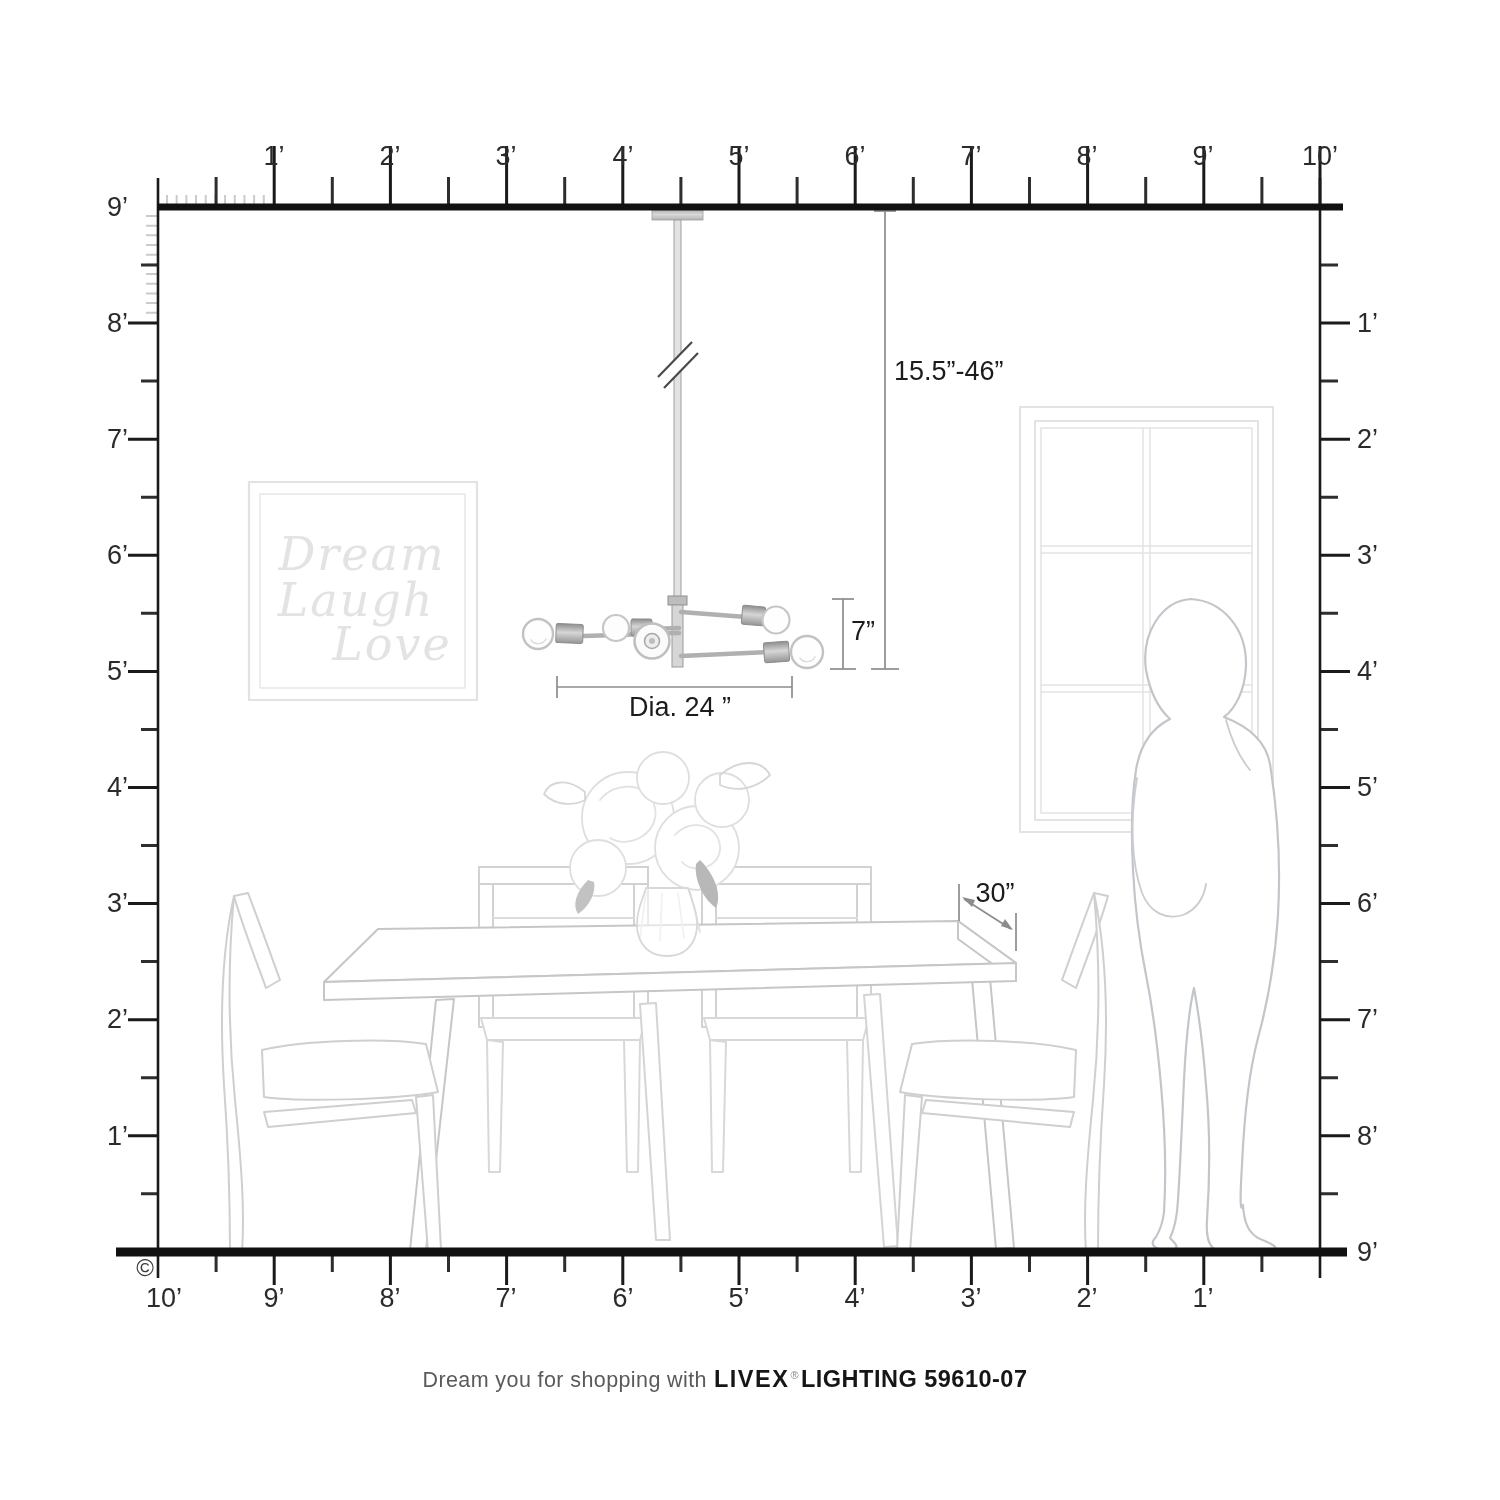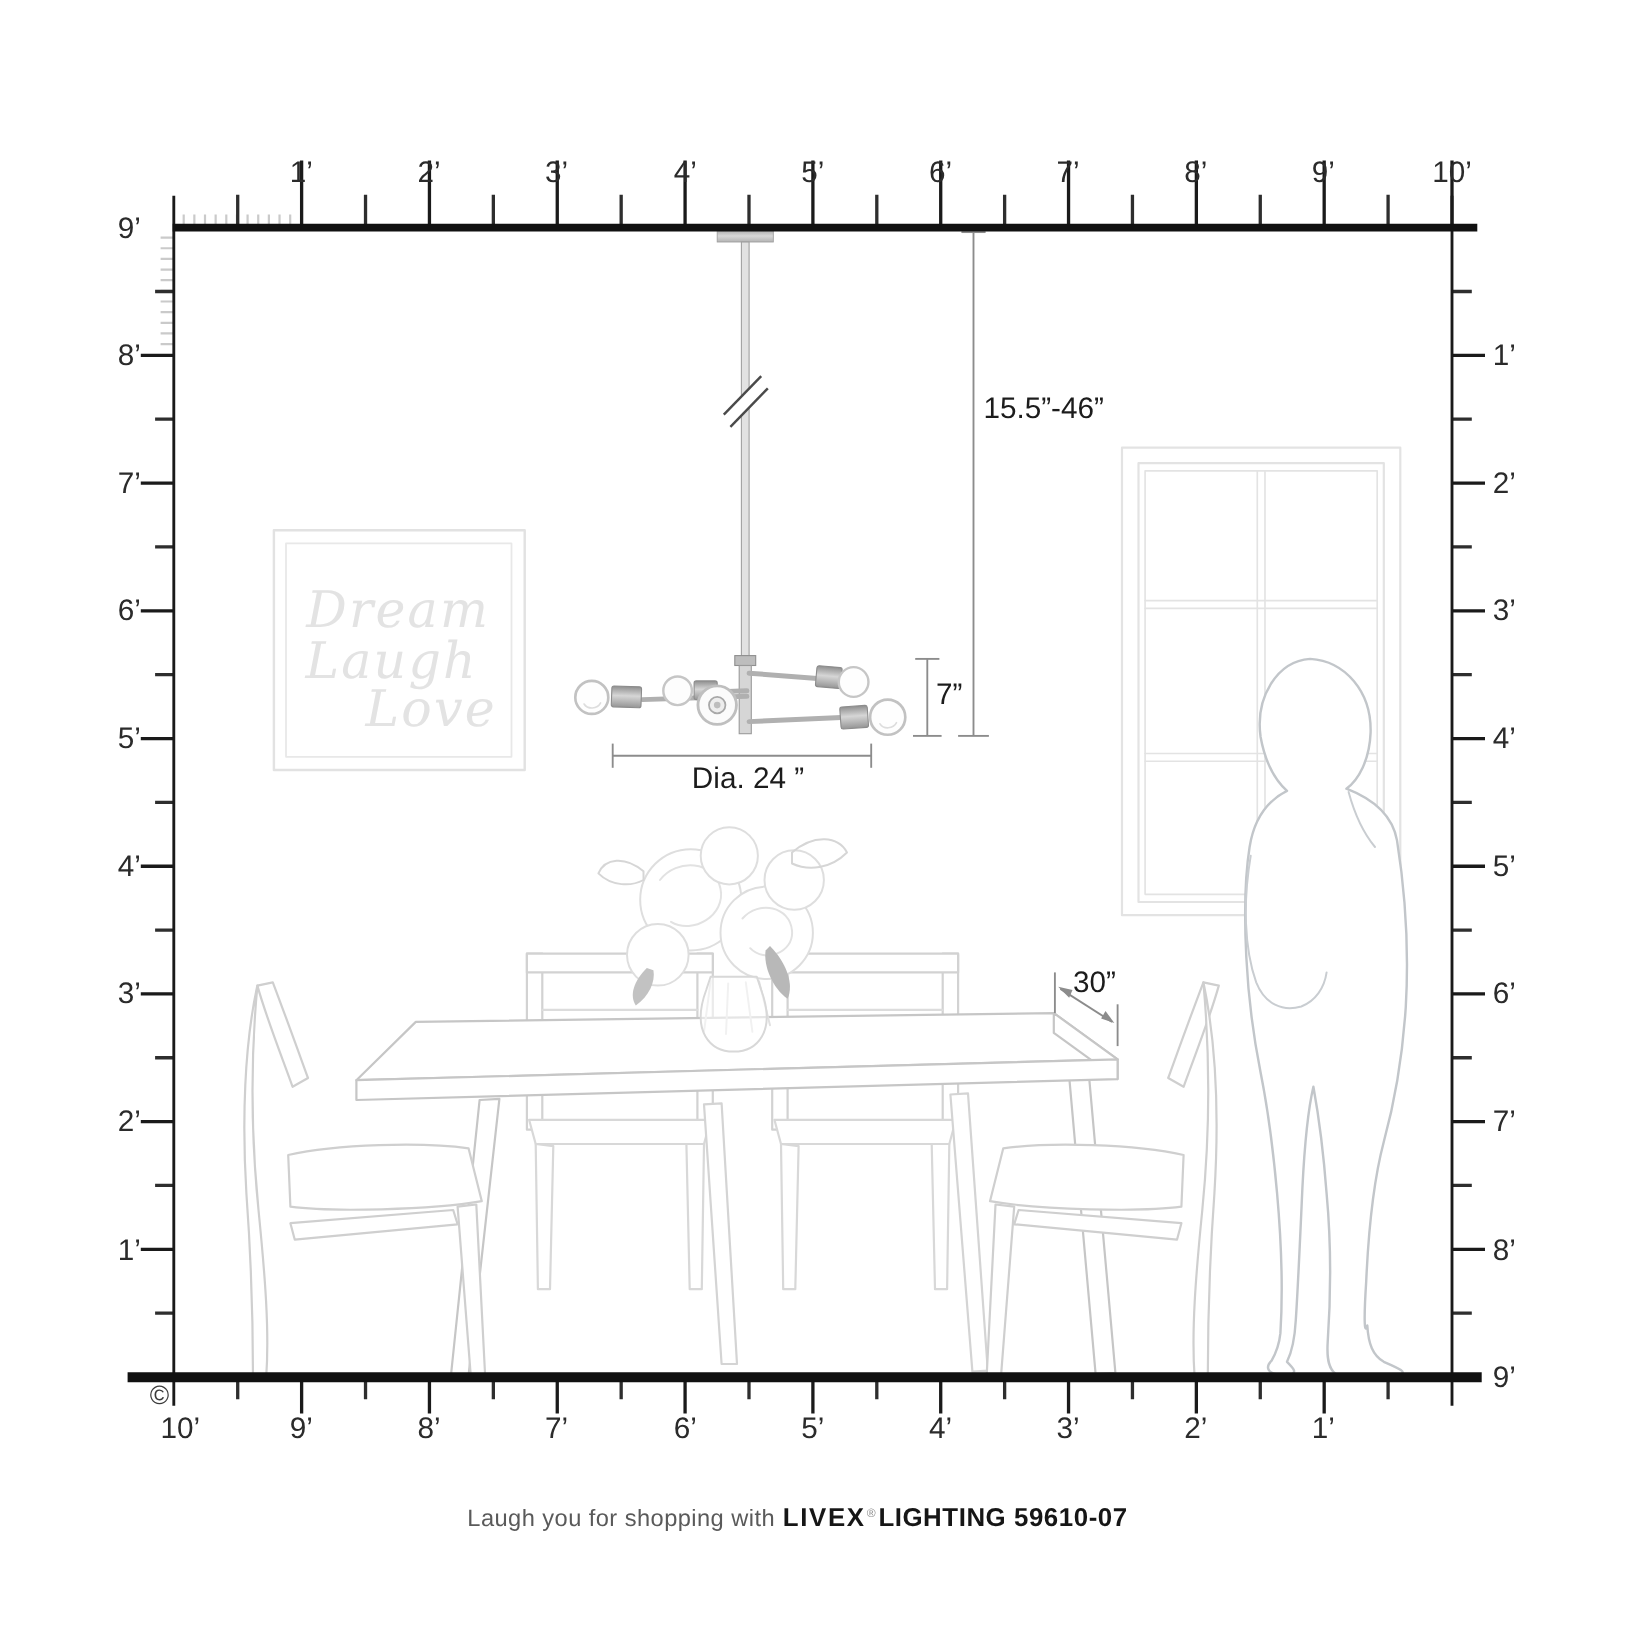--- a/index.html
+++ b/index.html
@@ -274,15 +274,15 @@
       <text class="ruler-label" x="855" y="1307">4’</text>
       <text class="ruler-label" x="971" y="1307">3’</text>
       <text class="ruler-label" x="1087" y="1307">2’</text>
       <text class="ruler-label" x="1203" y="1307">1’</text>
     </g>
     <text class="copyright" x="145" y="1276" text-anchor="middle">©</text>
   </g>
 </svg>
 
 <div class="caption">
-  <span>Laugh you for shopping with</span><span class="brand">LIVEX</span><span class="reg">®</span><span class="product">LIGHTING 59610-07</span>
+  <span>Dream you for shopping with</span><span class="brand">LIVEX</span><span class="reg">®</span><span class="product">LIGHTING 59610-07</span>
 </div>
 </div>
 
 </body></html>

